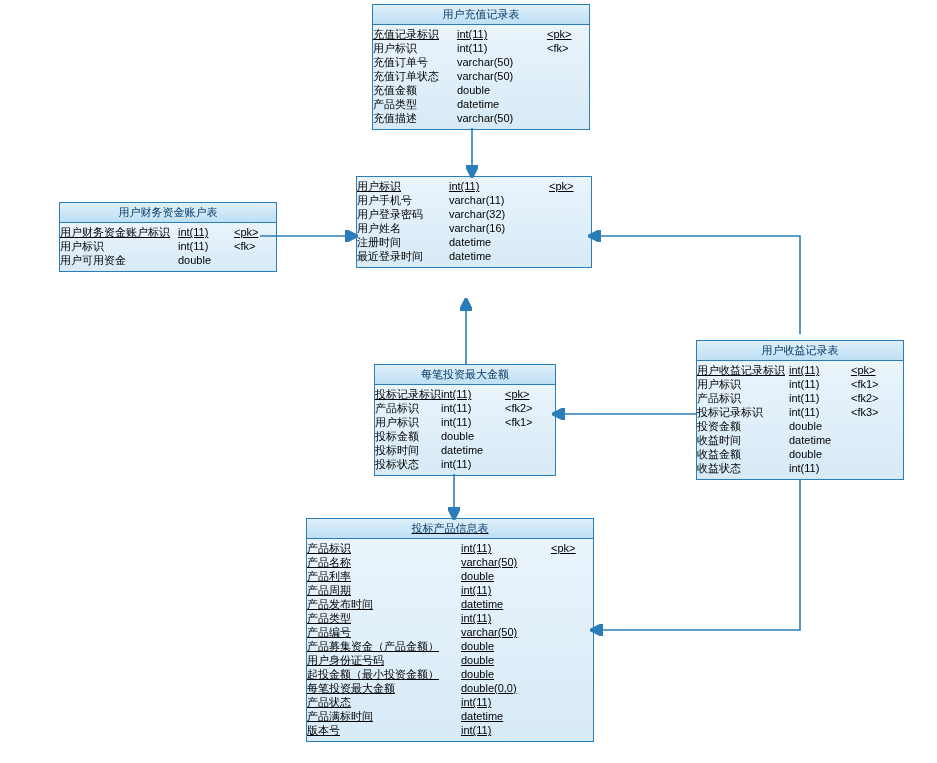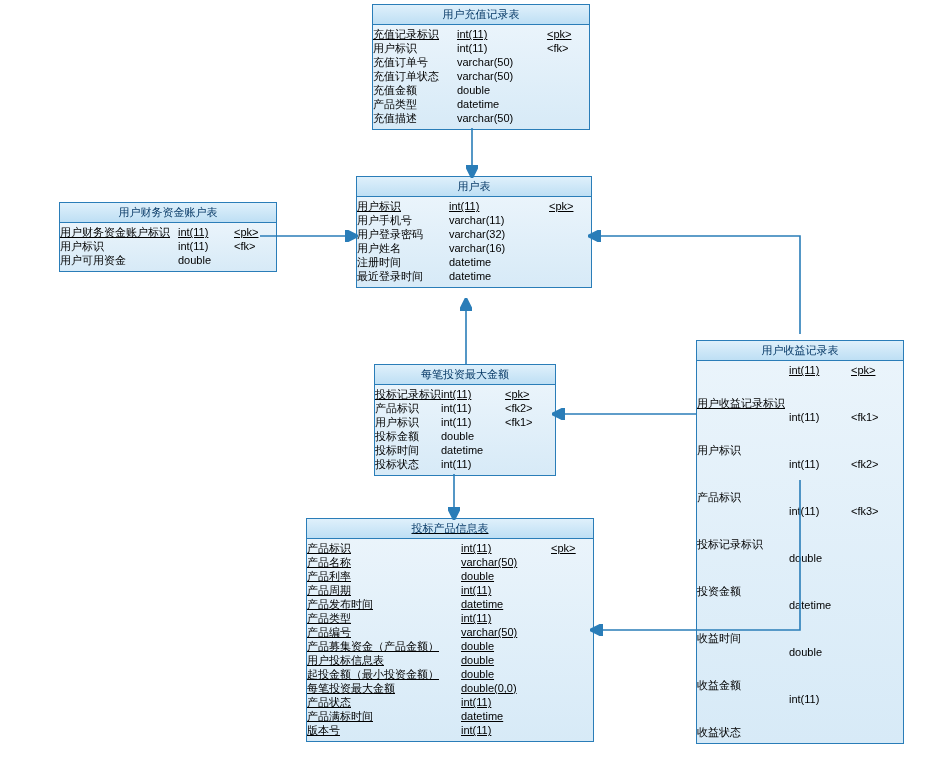--- a/index.html
+++ b/index.html
@@ -56,21 +56,21 @@
   .e-user .c3 { width: 34px; }
 
   .e-account .c1 { width: 112px; }
   .e-account .c2 { width: 50px; }
   .e-account .c3 { width: 34px; }
 
   .e-bid .c1 { width: 60px; }
   .e-bid .c2 { width: 58px; }
   .e-bid .c3 { width: 40px; }
 
-  .e-income .c1 { width: 86px; margin-top: 33px; }
+  .e-income .c1 { width: 86px; }
   .e-income .c2 { width: 56px; }
   .e-income .c3 { width: 42px; }
 
   .e-product .c1 { width: 148px; }
   .e-product .c2 { width: 84px; }
   .e-product .c3 { width: 34px; }
 
   svg.connectors {
     position: absolute;
     inset: 0;
@@ -121,21 +121,20 @@
         </div>
         <div class="row">
           <span class="c1">充值描述</span>
           <span class="c2">varchar(50)</span>
           <span class="c3"></span>
         </div>
       </div>
   </div>
 
   <div class="entity e-user" style="left:356px; top:176px; width:234px;">
-    <div class="title">用户表</div>
     <div class="body">
         <div class="row">
           <span class="c1 pk">用户标识</span>
           <span class="c2 pk">int(11)</span>
           <span class="c3 pk">&lt;pk&gt;</span>
         </div>
         <div class="row">
           <span class="c1">用户手机号</span>
           <span class="c2">varchar(11)</span>
           <span class="c3"></span>
@@ -303,21 +302,21 @@
           <span class="c1">产品编号</span>
           <span class="c2">varchar(50)</span>
           <span class="c3"></span>
         </div>
         <div class="row">
           <span class="c1">产品募集资金（产品金额）</span>
           <span class="c2">double</span>
           <span class="c3"></span>
         </div>
         <div class="row">
-          <span class="c1">用户投标信息表</span>
+          <span class="c1">用户身份证号码</span>
           <span class="c2">double</span>
           <span class="c3"></span>
         </div>
         <div class="row">
           <span class="c1">起投金额（最小投资金额）</span>
           <span class="c2">double</span>
           <span class="c3"></span>
         </div>
         <div class="row">
           <span class="c1">每笔投资最大金额</span>

